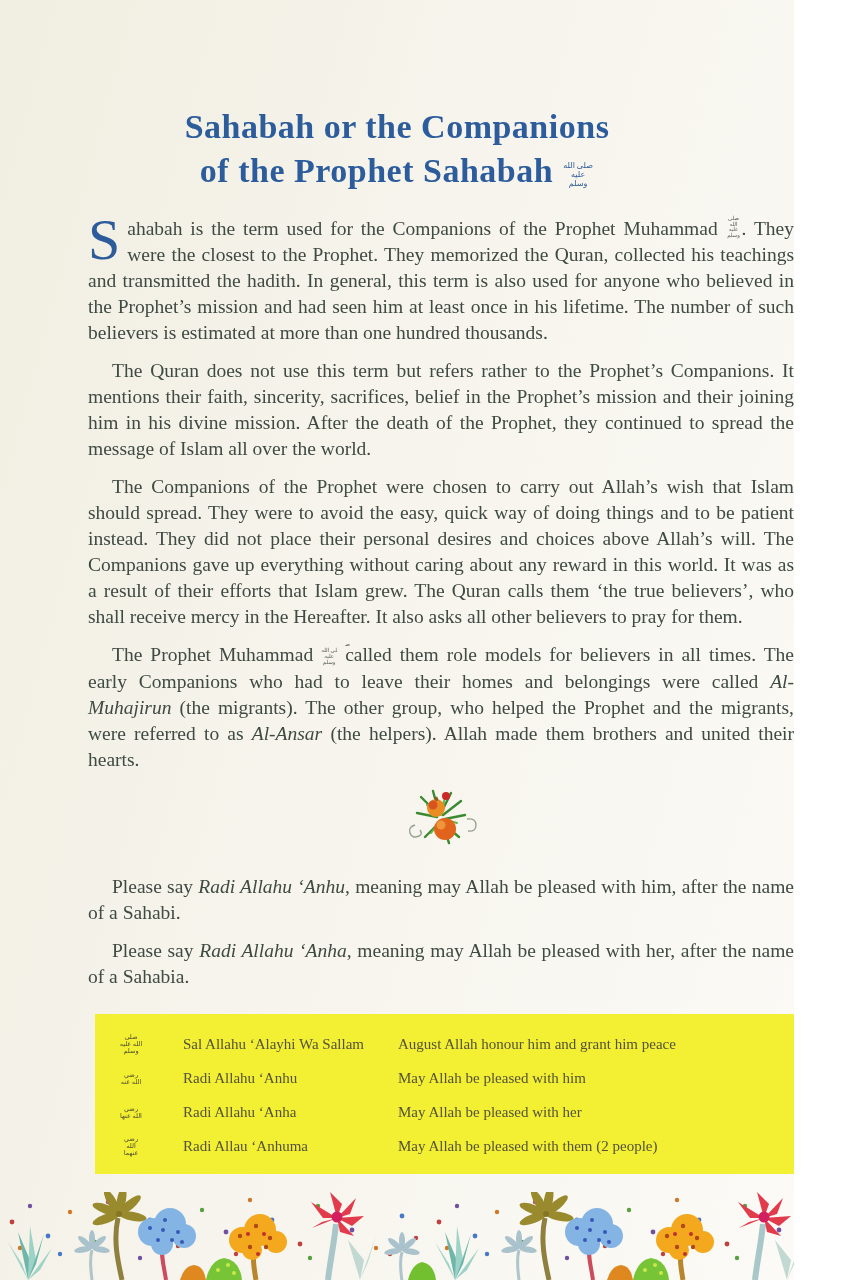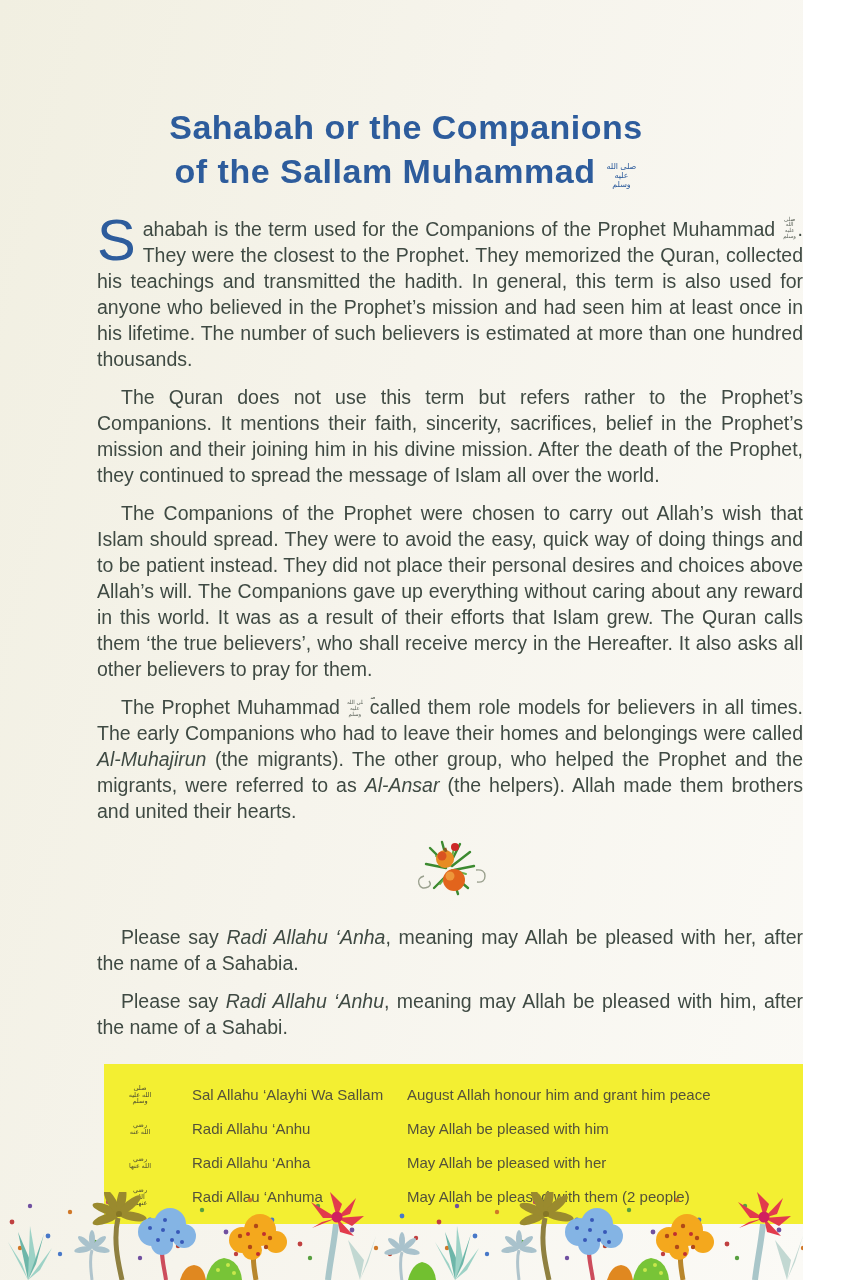--- a/index.html
+++ b/index.html
@@ -1,23 +1,22 @@
 <!DOCTYPE html>
 <html><head>
 <meta charset="utf-8">
 <style>
   html,body{margin:0;padding:0;}
   .page{
     position:relative;
     width:794px;height:1280px;
     background:linear-gradient(105deg,#f1efe1 0%,#f6f4ec 45%,#fbfaf6 100%);
-    font-family:Liberation Sans, sans-serif;
+    font-family:Liberation Serif, serif;
     color:#3f4a43;
     overflow:hidden;
-    padding-left:9px;
   }
   .title{
     padding-top:82px;
     text-align:center;
     color:#2d5c9c;
     font-weight:bold;
     font-size:34px;
     line-height:1.3;
     letter-spacing:.5px;
   }
@@ -89,21 +88,21 @@
   }
   .gphrase,.gmeaning{font-size:15px;line-height:1.15;}
   .bottom-art{position:absolute;left:0;bottom:0;}
 </style>
 </head>
 <body>
 
 <div class="page">
 
   <h1 class="title"><span>Sahabah or the Companions</span><br>
-    <span>of the Sallam Muhammad</span>
+    <span>of the Prophet Sahabah</span>
     <span class="pbuh-title">صلى الله عليه وسلم</span>
   </h1>
 
   <div class="content">
     <div id="paras">
         <p class="body"><span class="dropcap">S</span><span>ahabah is the term used for the Companions of the Prophet Muhammad </span><span class="sym-inline">صلى الله عليه وسلم</span><span>. They were the closest to the Prophet. They memorized the Quran, collected his teachings and transmitted the hadith. In general, this term is also used for anyone who believed in the Prophet’s mission and had seen him at least once in his lifetime. The number of such believers is estimated at more than one hundred thousands.</span></p>
         <p class="body indent"><span>The Quran does not use this term but refers rather to the Prophet’s Companions. It mentions their faith, sincerity, sacrifices, belief in the Prophet’s mission and their joining him in his divine mission. After the death of the Prophet, they continued to spread the message of Islam all over the world.</span></p>
         <p class="body indent"><span>The Companions of the Prophet were chosen to carry out Allah’s wish that Islam should spread. They were to avoid the easy, quick way of doing things and to be patient instead. They did not place their personal desires and choices above Allah’s will. The Companions gave up everything without caring about any reward in this world. It was as a result of their efforts that Islam grew. The Quran calls them ‘the true believers’, who shall receive mercy in the Hereafter. It also asks all other believers to pray for them.</span></p>
         <p class="body indent"><span>The Prophet Muhammad </span><span class="sym-inline">صلى الله عليه وسلم</span><span> called them role models for believers in all times. The early Companions who had to leave their homes and belongings were called </span><span class="it">Al-Muhajirun</span><span> (the migrants). The other group, who helped the Prophet and the migrants, were referred to as </span><span class="it">Al-Ansar</span><span> (the helpers). Allah made them brothers and united their hearts.</span></p>
       </div>
@@ -134,22 +133,22 @@
         <circle cx="53" cy="11" r="4" fill="#cc2828"></circle>
         <circle cx="43" cy="23" r="9" fill="#e88c24"></circle>
         <circle cx="40" cy="20" r="4.5" fill="#d44020" opacity="0.75"></circle>
         <circle cx="52" cy="44" r="11" fill="#e2641c"></circle>
         <circle cx="48" cy="40" r="4.5" fill="#f0a040" opacity="0.85"></circle>
         <rect x="42" y="12" width="3" height="4" fill="#8a5a20" transform="rotate(-20 43 14)"></rect>
       </svg>
     </div>
 
     <div id="notes">
+        <p class="body indent"><span>Please say </span><span class="it">Radi Allahu ‘Anhu</span><span>, meaning may Allah be pleased with him, after the name of a Sahabi.</span></p>
         <p class="body indent"><span>Please say </span><span class="it">Radi Allahu ‘Anha</span><span>, meaning may Allah be pleased with her, after the name of a Sahabia.</span></p>
-        <p class="body indent"><span>Please say </span><span class="it">Radi Allahu ‘Anhu</span><span>, meaning may Allah be pleased with him, after the name of a Sahabi.</span></p>
       </div>
   </div>
 
   <div class="glossary">
     <div id="glossary-rows">
         <div class="grow">
           <span class="gsym">صلى الله عليه وسلم</span>
           <span class="gphrase">Sal Allahu ‘Alayhi Wa Sallam</span>
           <span class="gmeaning">August Allah honour him and grant him peace</span>
         </div>

